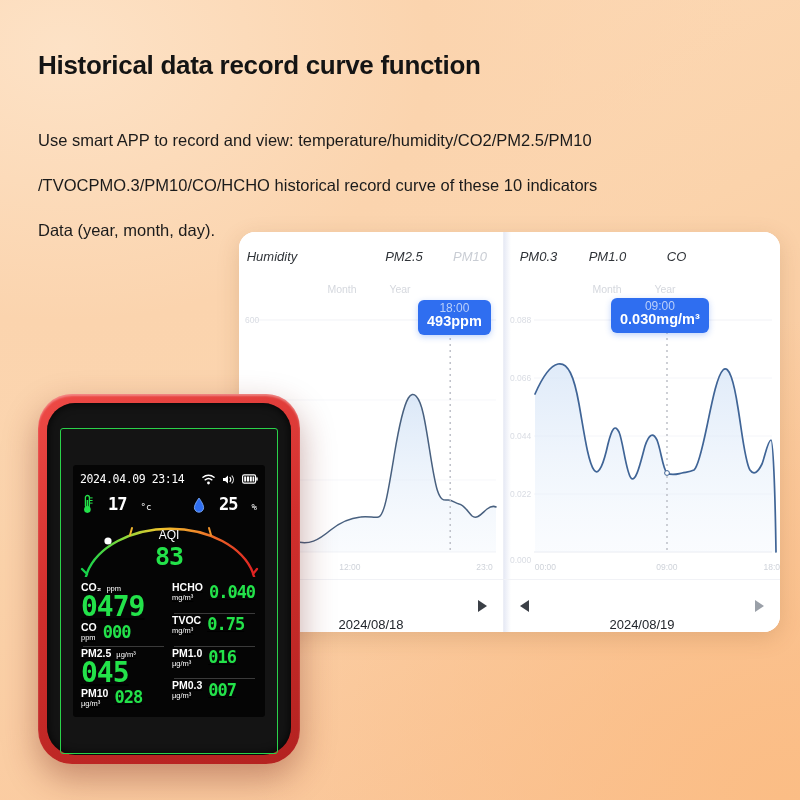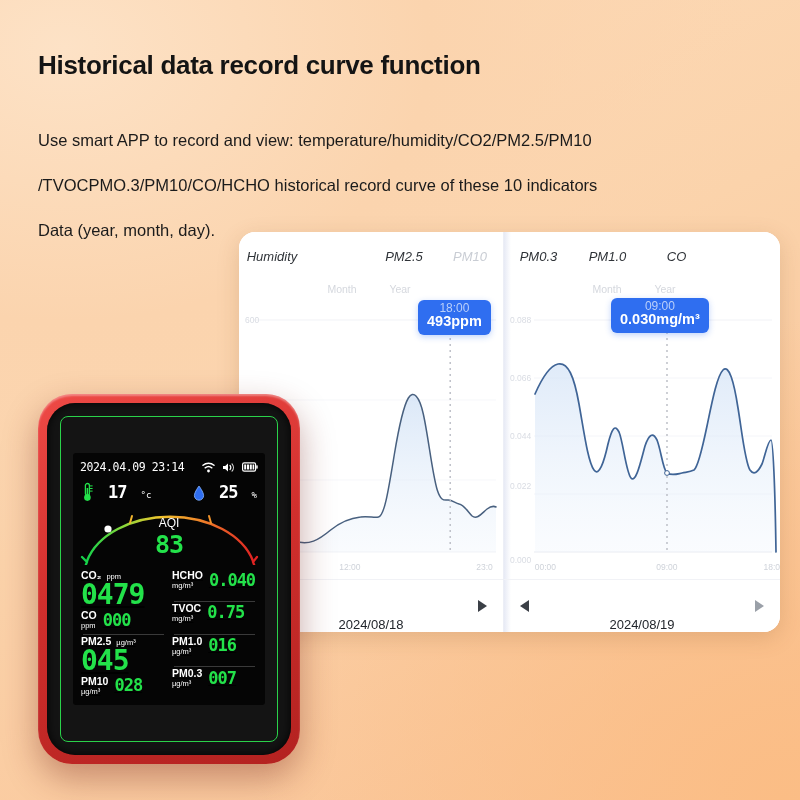--- a/index.html
+++ b/index.html
@@ -124,23 +124,23 @@
     box-shadow:0 14px 34px rgba(110,30,20,.38), inset 0 2px 2px rgba(255,255,255,.35);
     padding:9px;box-sizing:border-box;
   }
   .device-inner{
     width:100%;height:100%;border-radius:28px;
     background:#141414;
     box-sizing:border-box;padding:13px;
     box-shadow:inset 0 0 10px rgba(0,0,0,.9);
   }
   .green-frame{
-    width:100%;height:100%;border:1.6px solid #2ad24a;border-radius:8px;
+    width:100%;height:100%;border:1.6px solid #2ad24a;border-radius:3px;
     box-sizing:border-box;padding:24px 12px;
-    display:flex;align-items:center;justify-content:center;
+    display:flex;align-items:center;justify-content:center;margin-top:12px;
   }
   .screen{
     width:194px;height:252px;background:#050505;border-radius:3px;
     position:relative;overflow:hidden;
     font-family:"DejaVu Sans Mono", monospace;
   }
 
   .statusbar{
     position:absolute;left:7px;right:7px;top:6px;height:16px;
     display:flex;align-items:center;justify-content:space-between;
@@ -267,21 +267,21 @@
           <line x1="30" y1="190" x2="268" y2="190" stroke="#f4f5f9" stroke-width="1"></line>
           <line x1="30" y1="248" x2="268" y2="248" stroke="#e9ebf1" stroke-width="1"></line>
           <path fill="url(#hchofill)" d="M31,90 C38,74 45,62 54,60 C64,58 70,72 75,100 C80,128 84,158 90,166 C95,173 100,158 104,140 C108,124 111,120 115,128 C119,137 122,168 127,174 C132,180 137,156 141,142 C145,130 149,128 153,136 C157,146 159,166 163,169 C168,172 173,170 178,169 C183,168 186,168 190,166 C194,163 198,146 203,122 C208,98 213,72 219,66 C225,60 230,78 234,104 C238,128 241,158 246,166 C250,172 254,168 258,160 C261,152 264,136 267,136 C269,136 271,180 272,248 L272,248 L31,248 Z"></path>
           <path fill="none" stroke="#3f6496" stroke-width="1.7" stroke-linejoin="round" stroke-linecap="round" d="M31,90 C38,74 45,62 54,60 C64,58 70,72 75,100 C80,128 84,158 90,166 C95,173 100,158 104,140 C108,124 111,120 115,128 C119,137 122,168 127,174 C132,180 137,156 141,142 C145,130 149,128 153,136 C157,146 159,166 163,169 C168,172 173,170 178,169 C183,168 186,168 190,166 C194,163 198,146 203,122 C208,98 213,72 219,66 C225,60 230,78 234,104 C238,128 241,158 246,166 C250,172 254,168 258,160 C261,152 264,136 267,136 C269,136 271,180 272,248"></path>
           <line x1="163" y1="10" x2="163" y2="250" stroke="#b9bcc4" stroke-width="1.4" stroke-dasharray="2,4"></line>
           <circle cx="163" cy="169" r="2.4" fill="#ffffff" stroke="#3f6496" stroke-width="1"></circle>
         </svg>
         <div class="ytick" style="top:16px">0.088</div>
         <div class="ytick" style="top:74px">0.066</div>
         <div class="ytick" style="top:132px">0.044</div>
-        <div class="ytick" style="top:182px">0.022</div>
+        <div class="ytick" style="top:190px">0.022</div>
         <div class="ytick" style="top:256px">0.000</div>
         <div class="xtick" style="left:15%">00:00</div>
         <div class="xtick" style="left:59%">09:00</div>
         <div class="xtick" style="left:97%">18:0</div>
         <div class="tip" style="left:107px;top:-6px">
           <div class="t">09:00</div>
           <div class="v">0.030mg/m³</div>
         </div>
       </div>
 

